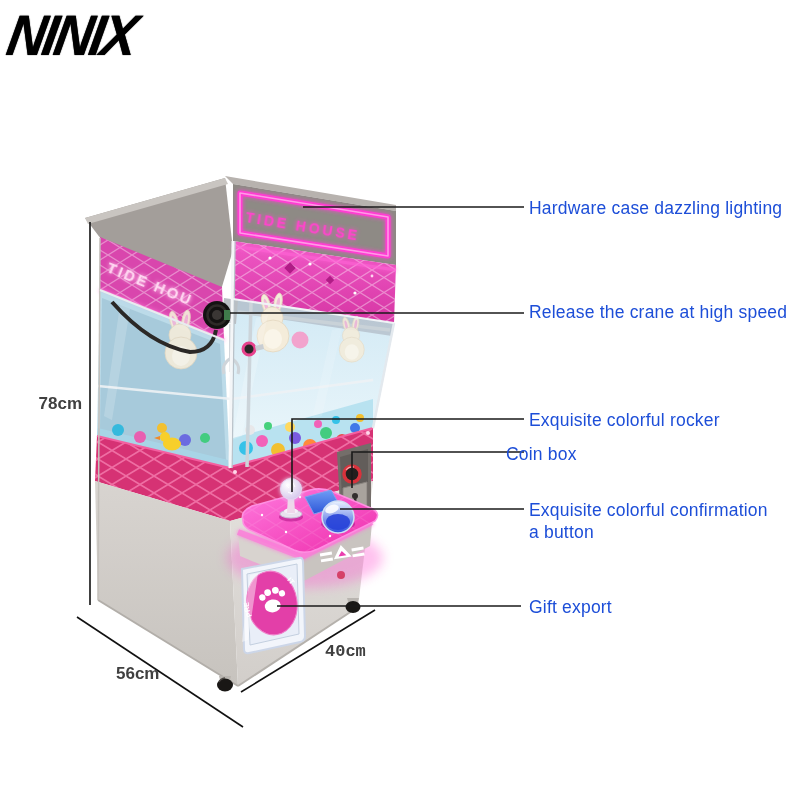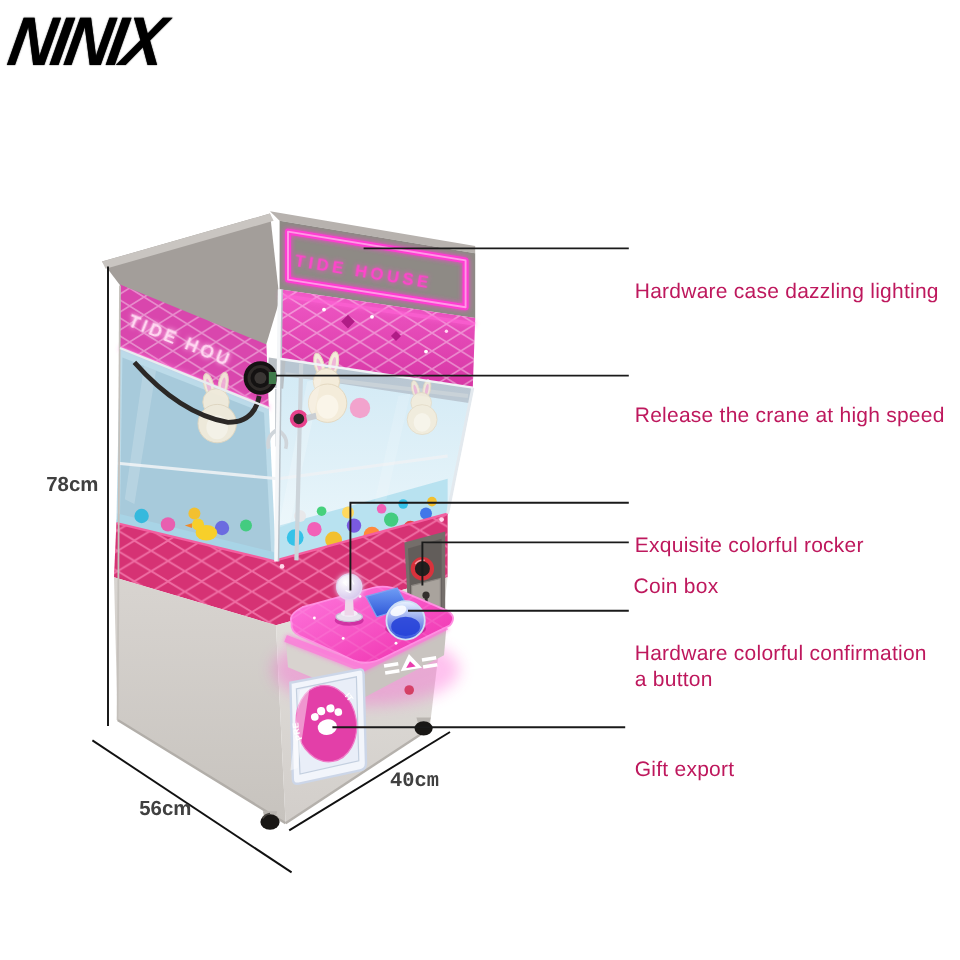--- a/index.html
+++ b/index.html
@@ -2,21 +2,21 @@
 <html><head>
 <meta charset="utf-8">
 <style>
   html,body{margin:0;padding:0;background:#ffffff;}
   #page{position:relative;width:800px;height:800px;background:#ffffff;overflow:hidden;
         font-family:"Liberation Sans", sans-serif;}
   #machine-svg{position:absolute;left:0;top:0;width:800px;height:800px;}
   .brand-logo{position:absolute;left:14px;top:2px;font-size:53px;font-weight:bold;font-style:italic;
         color:#000;letter-spacing:-3px;transform:skewX(-10deg) scaleY(1.08);transform-origin:left top;
         text-shadow:0 0 1px #000;}
-  .callout{position:absolute;font-size:17.5px;line-height:22px;color:#be185d;letter-spacing:.2px;margin-top:34px;}
+  .callout{position:absolute;font-size:17.5px;line-height:22px;color:#1d4ed8;letter-spacing:.2px;}
   .dim-label{position:absolute;font-size:17px;font-weight:bold;color:#404040;}
   .dim-label.right{text-align:right;}
 </style>
 </head>
 <body>
 
 <div id="page">
 
 <svg id="machine-svg" viewBox="0 0 800 800">
   <defs>
@@ -296,21 +296,21 @@
     <line x1="77" y1="617" x2="243" y2="727"></line>
     <line x1="241" y1="692" x2="375" y2="610"></line>
   </g>
 </svg>
 
   <div class="brand-logo">NINIX</div>
 
   <div class="callout" style="left:529px;top:197px;">Hardware case dazzling lighting</div>
   <div class="callout" style="left:529px;top:409px;">Exquisite colorful rocker</div>
   <div class="callout" style="left:529px;top:301px;">Release the crane at high speed</div>
-  <div class="callout" style="left:528px;top:443px;">Coin box</div>
-  <div class="callout" style="left:529px;top:499px;width:252px;">Hardware colorful confirmation a button</div>
+  <div class="callout" style="left:506px;top:443px;">Coin box</div>
+  <div class="callout" style="left:529px;top:499px;width:252px;">Exquisite colorful confirmation a button</div>
   <div class="callout" style="left:529px;top:596px;">Gift export</div>
 
   <div class="dim-label right" style="left:26px;top:394px;width:56px;">78cm</div>
   <div class="dim-label" style="left:116px;top:664px;">56cm</div>
   <div class="dim-label" style="left:325px;top:642px;font-family:Liberation Mono, monospace;">40cm</div>
 
 </div>
 
 </body></html>

